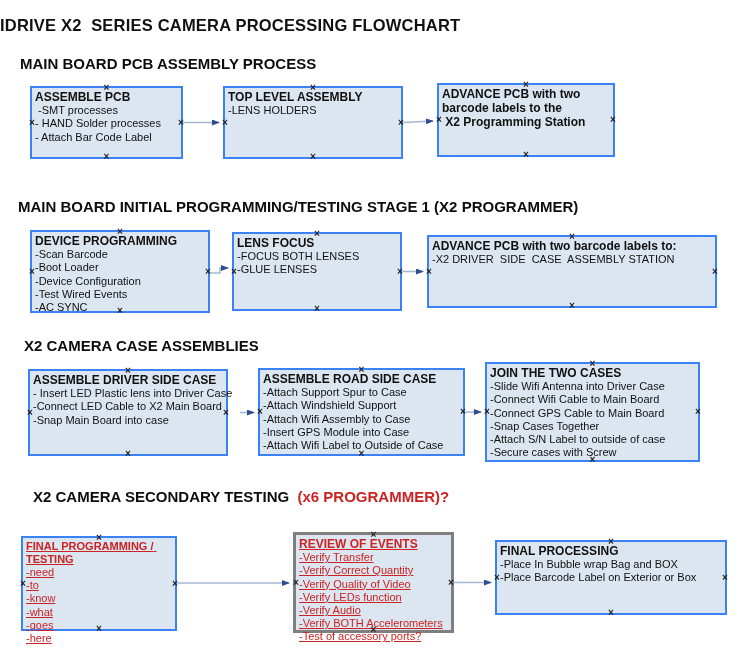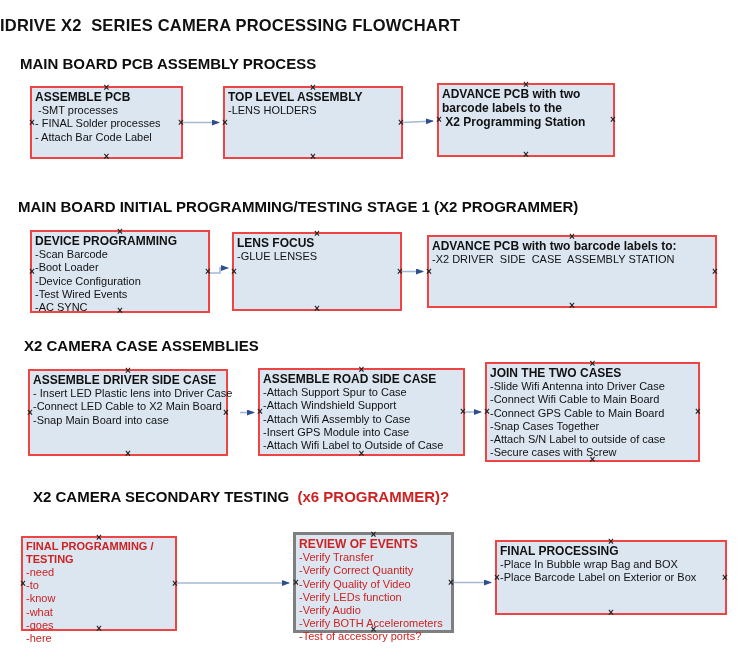--- a/index.html
+++ b/index.html
@@ -10,48 +10,48 @@
   .page-title{
     position:absolute;top:16px;left:0;width:534px;text-align:left;
     font-size:16.5px;font-weight:bold;letter-spacing:.2px;white-space:pre;
   }
   .sec-heading{
     position:absolute;font-size:15px;font-weight:bold;white-space:pre;color:#0d0d0d;
   }
   .sec-heading .red{color:#cc2222;}
   .fc-box{
     position:absolute;box-sizing:border-box;background:#dce6f1;
-    border:2px solid #ef4444;padding:2px 3px;overflow:visible;
+    border:2px solid #3b82f6;padding:2px 3px;overflow:visible;
   }
   .fc-box.thickgray{border:3px solid #7f7f7f;}
   .bt{font-size:12px;font-weight:bold;line-height:1.18;white-space:pre-wrap;}
   .bt.small{font-size:11px;}
   .bi{font-size:11px;line-height:13.2px;white-space:pre;}
-  .fc-box.red .bt,.fc-box.red .bi{color:#cc2222;}
+  .fc-box.red .bt,.fc-box.red .bi{color:#cc2222;text-decoration:underline;}
   .handle{
     position:absolute;transform:translate(-50%,-55%);
     font-size:10px;font-weight:bold;color:#222;line-height:1;pointer-events:none;
   }
   svg.overlay{position:absolute;left:0;top:0;pointer-events:none;}
   .arrow{stroke:#a4b8d4;stroke-width:1.6;fill:none;}
 </style>
 </head>
 <body>
 
 <div class="page-title">IDRIVE X2  SERIES CAMERA PROCESSING FLOWCHART</div>
 
 <div class="sec-heading" style="left:20px;top:55px">MAIN BOARD PCB ASSEMBLY PROCESS</div>
 <div class="sec-heading" style="left:18px;top:198px">MAIN BOARD INITIAL PROGRAMMING/TESTING STAGE 1 (X2 PROGRAMMER)</div>
 <div class="sec-heading" style="left:24px;top:337px">X2 CAMERA CASE ASSEMBLIES</div>
 <div class="sec-heading" style="left:33px;top:488px"><span>X2 CAMERA SECONDARY TESTING  </span><span class="red">(x6 PROGRAMMER)?</span></div>
 
 <div class="fc-box" style="left:30px;top:86px;width:153px;height:73px">
   <div class="bt">ASSEMBLE PCB</div>
   <div class="bi"> -SMT processes</div>
-  <div class="bi">- FINAL Solder processes</div>
+  <div class="bi">- HAND Solder processes</div>
   <div class="bi">- Attach Bar Code Label</div>
 <span class="handle" style="left: 50%; top: 0%;">×</span>
     <span class="handle" style="left: 50%; top: 100%;">×</span>
     <span class="handle" style="left: 0%; top: 50%;">×</span>
     <span class="handle" style="left: 100%; top: 50%;">×</span>
   </div>
 
 <div class="fc-box" style="left:223px;top:86px;width:180px;height:73px">
   <div class="bt">TOP LEVEL ASSEMBLY</div>
   <div class="bi">-LENS HOLDERS</div>
@@ -79,20 +79,21 @@
   <div class="bi">-Test Wired Events</div>
   <div class="bi">-AC SYNC</div>
 <span class="handle" style="left: 50%; top: 0%;">×</span>
     <span class="handle" style="left: 50%; top: 100%;">×</span>
     <span class="handle" style="left: 0%; top: 50%;">×</span>
     <span class="handle" style="left: 100%; top: 50%;">×</span>
   </div>
 
 <div class="fc-box" style="left:232px;top:232px;width:170px;height:79px">
   <div class="bt">LENS FOCUS</div>
+  <div class="bi">-FOCUS BOTH LENSES</div>
   <div class="bi">-GLUE LENSES</div>
 <span class="handle" style="left: 50%; top: 0%;">×</span>
     <span class="handle" style="left: 50%; top: 100%;">×</span>
     <span class="handle" style="left: 0%; top: 50%;">×</span>
     <span class="handle" style="left: 100%; top: 50%;">×</span>
   </div>
 
 <div class="fc-box" style="left:427px;top:235px;width:290px;height:73px">
   <div class="bt">ADVANCE PCB with two barcode labels to:</div>
   <div class="bi">-X2 DRIVER  SIDE  CASE  ASSEMBLY STATION</div>

